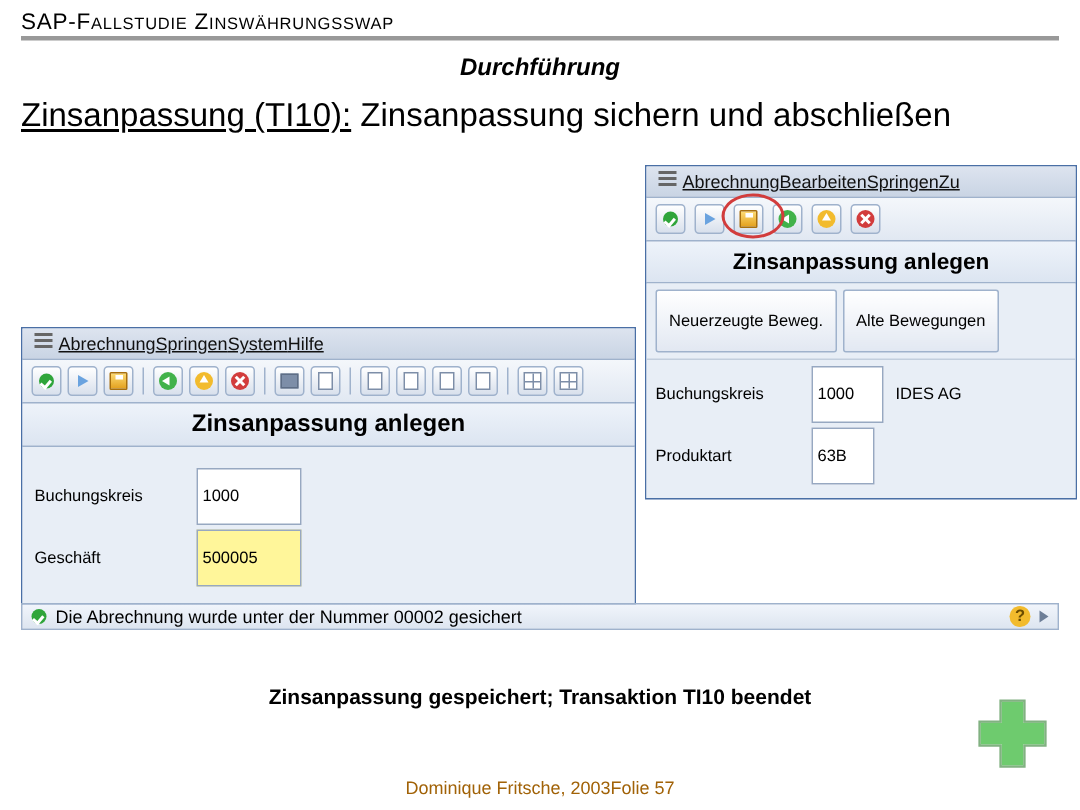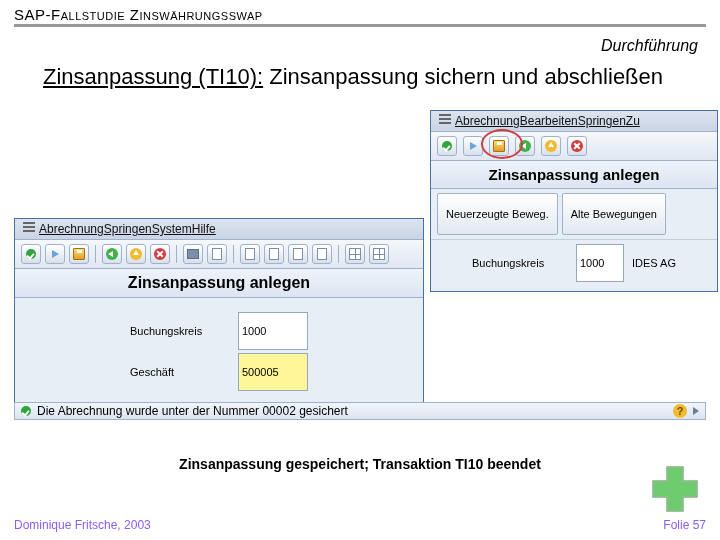--- a/index.html
+++ b/index.html
@@ -18,33 +18,33 @@
     font-weight: normal;
     font-size: 15px;
     letter-spacing: 0.5px;
     border-bottom: 3px solid #999;
     display: inline-block;
     width: 100%;
     padding-bottom: 1px;
     font-variant: small-caps;
   }
   .phase {
-    text-align: right;
+    text-align: center;
     font-style: italic;
-    font-weight: normal;
+    font-weight: bold;
     font-size: 16px;
     color: #000;
-    padding: 8px 22px 4px 0;
+    padding: 8px 0 4px 0;
   }
   .main-heading {
     padding: 4px 14px 10px 14px;
     font-size: 22px;
     line-height: 1.25;
   }
-  .main-heading .u { text-decoration: underline; margin-left: 29px; }
+  .main-heading .u { text-decoration: underline; }
 
   
   .sap-right {
     position: absolute;
     top: 110px;
     left: 430px;
     width: 288px;
     border: 1px solid #4a6fa5;
     background: #eef2f6;
     font-size: 12px;
@@ -122,21 +122,21 @@
     background:linear-gradient(#fff,#e2e8f2);
     border:1px solid #9fb2cc;
     border-radius:2px;
     padding:14px 8px;
     font-size:11px;
   }
   .form-area{
     background:#e8eef6;
     padding:4px 6px 6px 6px;
   }
-  .form-row{display:flex;align-items:center;gap:8px;font-size:11px;margin-bottom:3px;justify-content:center;}
+  .form-row{display:flex;align-items:center;gap:8px;font-size:11px;margin-bottom:3px;}
   .form-row .lbl{width:96px;}
   .field{
     background:#fff;border:1px solid #97a8c1;padding:18px 3px;font-size:11px;
     height:16px;display:inline-flex;align-items:center;
   }
   .field.w1{width:48px;} .field.w2{width:42px;}
   .yellow{background:#fff69a;}
 
   
   .sap-left {
@@ -183,23 +183,23 @@
     left:0; width:100%;
     text-align:center;
     font-weight:bold;
     font-size:14px;
   }
   .footer{
     position:absolute;
     bottom:8px;
     left:14px; right:14px;
     display:flex;
-    justify-content:space-between;
+    justify-content:center;
     font-size:12px;
-    color:#8b5cf6;
+    color:#a16207;
   }
   .corner-icon{
     position:absolute;
     right:20px; bottom:26px;
     width:50px;height:50px;
   }
   .corner-icon svg{width:50px;height:50px;}
 </style>
 </head>
 <body>
@@ -245,20 +245,25 @@
   <div class="sap-subtitle">Zinsanpassung anlegen</div>
   <div class="btn-row">
     <div class="soft-btn">Neuerzeugte Beweg.</div>
     <div class="soft-btn">Alte Bewegungen</div>
   </div>
   <div class="form-area">
     <div class="form-row">
       <span class="lbl">Buchungskreis</span>
       <span class="field w1">1000</span>
       <span>IDES AG</span>
+    </div>
+    <div class="form-row">
+      <span class="lbl">Produktart</span>
+      <span class="field w2">63B</span>
+      <span></span>
     </div>
   </div>
 </div>
 
 <div class="sap-left">
   <div class="sap-menubar">
     <span class="menu-icon"></span>
     <span class="mi">Abrechnung</span>
     <span class="mi">Springen</span>
     <span class="mi">System</span>

